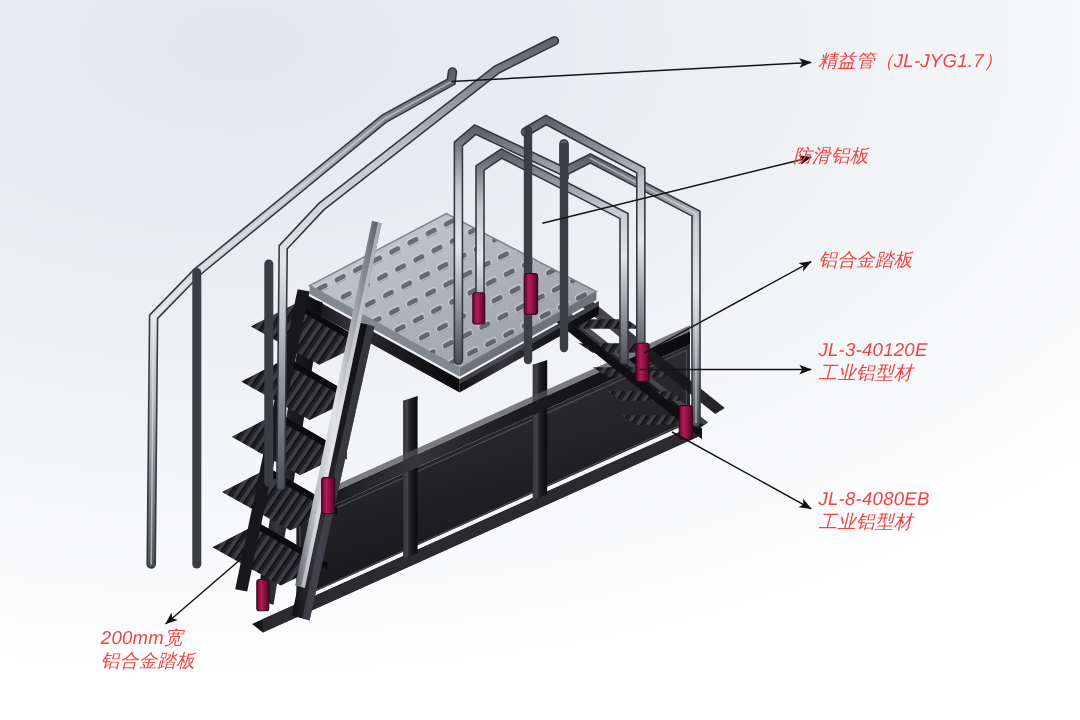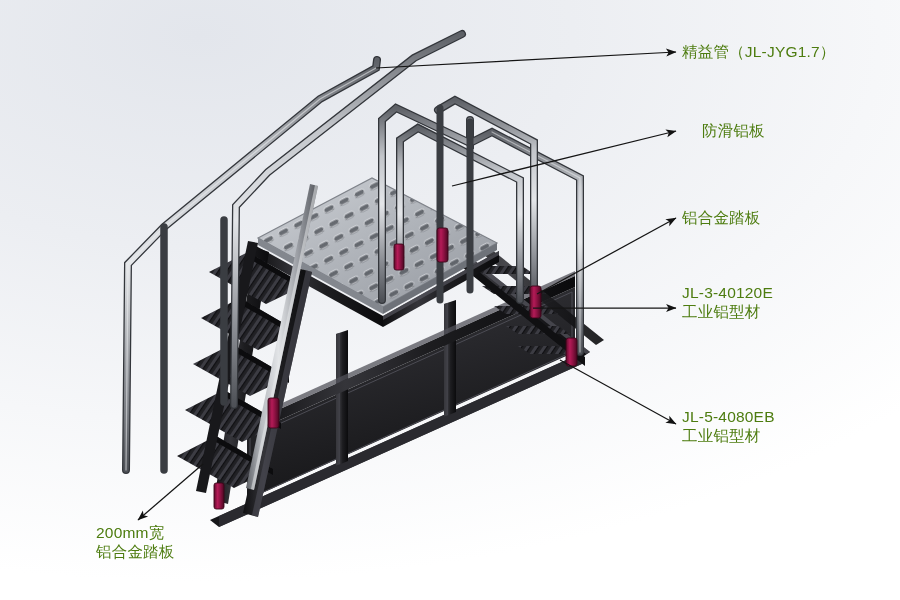--- a/index.html
+++ b/index.html
@@ -8,22 +8,22 @@
     font-family:"Liberation Sans","DejaVu Sans",sans-serif;
     background:#ffffff;
   }
   #stage{position:relative;width:900px;height:600px;overflow:hidden;}
   #bg{position:absolute;inset:0;
     background:
       radial-gradient(ellipse 1100px 620px at 22% 6%, #e3e6ec 0%, #eceef2 34%, #f6f7f9 62%, #ffffff 88%),
       linear-gradient(175deg,#e9ebf0 0%,#f2f3f6 38%,#fbfbfc 70%,#ffffff 100%);
   }
   #art{position:absolute;inset:0;}
-  .lbl{position:absolute;color:#4d7c0f;line-height:1.28;white-space:pre;
-       font-size:15.5px;letter-spacing:.2px;}
+  .lbl{position:absolute;color:#ef4444;line-height:1.28;white-space:pre;
+       font-size:15.5px;letter-spacing:.2px;font-style:italic;}
   .lbl.two{line-height:1.22;}
 </style>
 </head>
 <body>
 
 <div id="stage">
 
   <div id="bg"></div>
 
   <svg id="art" viewBox="0 0 900 600">
@@ -233,22 +233,22 @@
         <line x1="376" y1="68" x2="676" y2="52" marker-end="url(#ah)"></line>
         <line x1="452" y1="186" x2="676" y2="131" marker-end="url(#ah)"></line>
         <line x1="537" y1="294" x2="676" y2="218" marker-end="url(#ah)"></line>
         <line x1="533" y1="308" x2="676" y2="308" marker-end="url(#ah)"></line>
         <line x1="560" y1="360" x2="676" y2="424" marker-end="url(#ah)"></line>
         <line x1="203" y1="464" x2="138" y2="520" marker-end="url(#ah)"></line>
       </g>
   </svg>
 
   <div class="lbl" style="left:682px;top:42px;">精益管（JL-JYG1.7）</div>
-  <div class="lbl" style="left:702px;top:121px;">防滑铝板</div>
+  <div class="lbl" style="left:661px;top:121px;">防滑铝板</div>
   <div class="lbl" style="left:682px;top:208px;">铝合金踏板</div>
   <div class="lbl two" style="left:682px;top:284px;">JL-3-40120E
 工业铝型材</div>
-  <div class="lbl two" style="left:682px;top:408px;">JL-5-4080EB
+  <div class="lbl two" style="left:682px;top:408px;">JL-8-4080EB
 工业铝型材</div>
-  <div class="lbl two" style="left:84px;top:524px;margin-left:12px;">200mm宽
+  <div class="lbl two" style="left:84px;top:524px;">200mm宽
 铝合金踏板</div>
 
 </div>
 
 </body></html>

